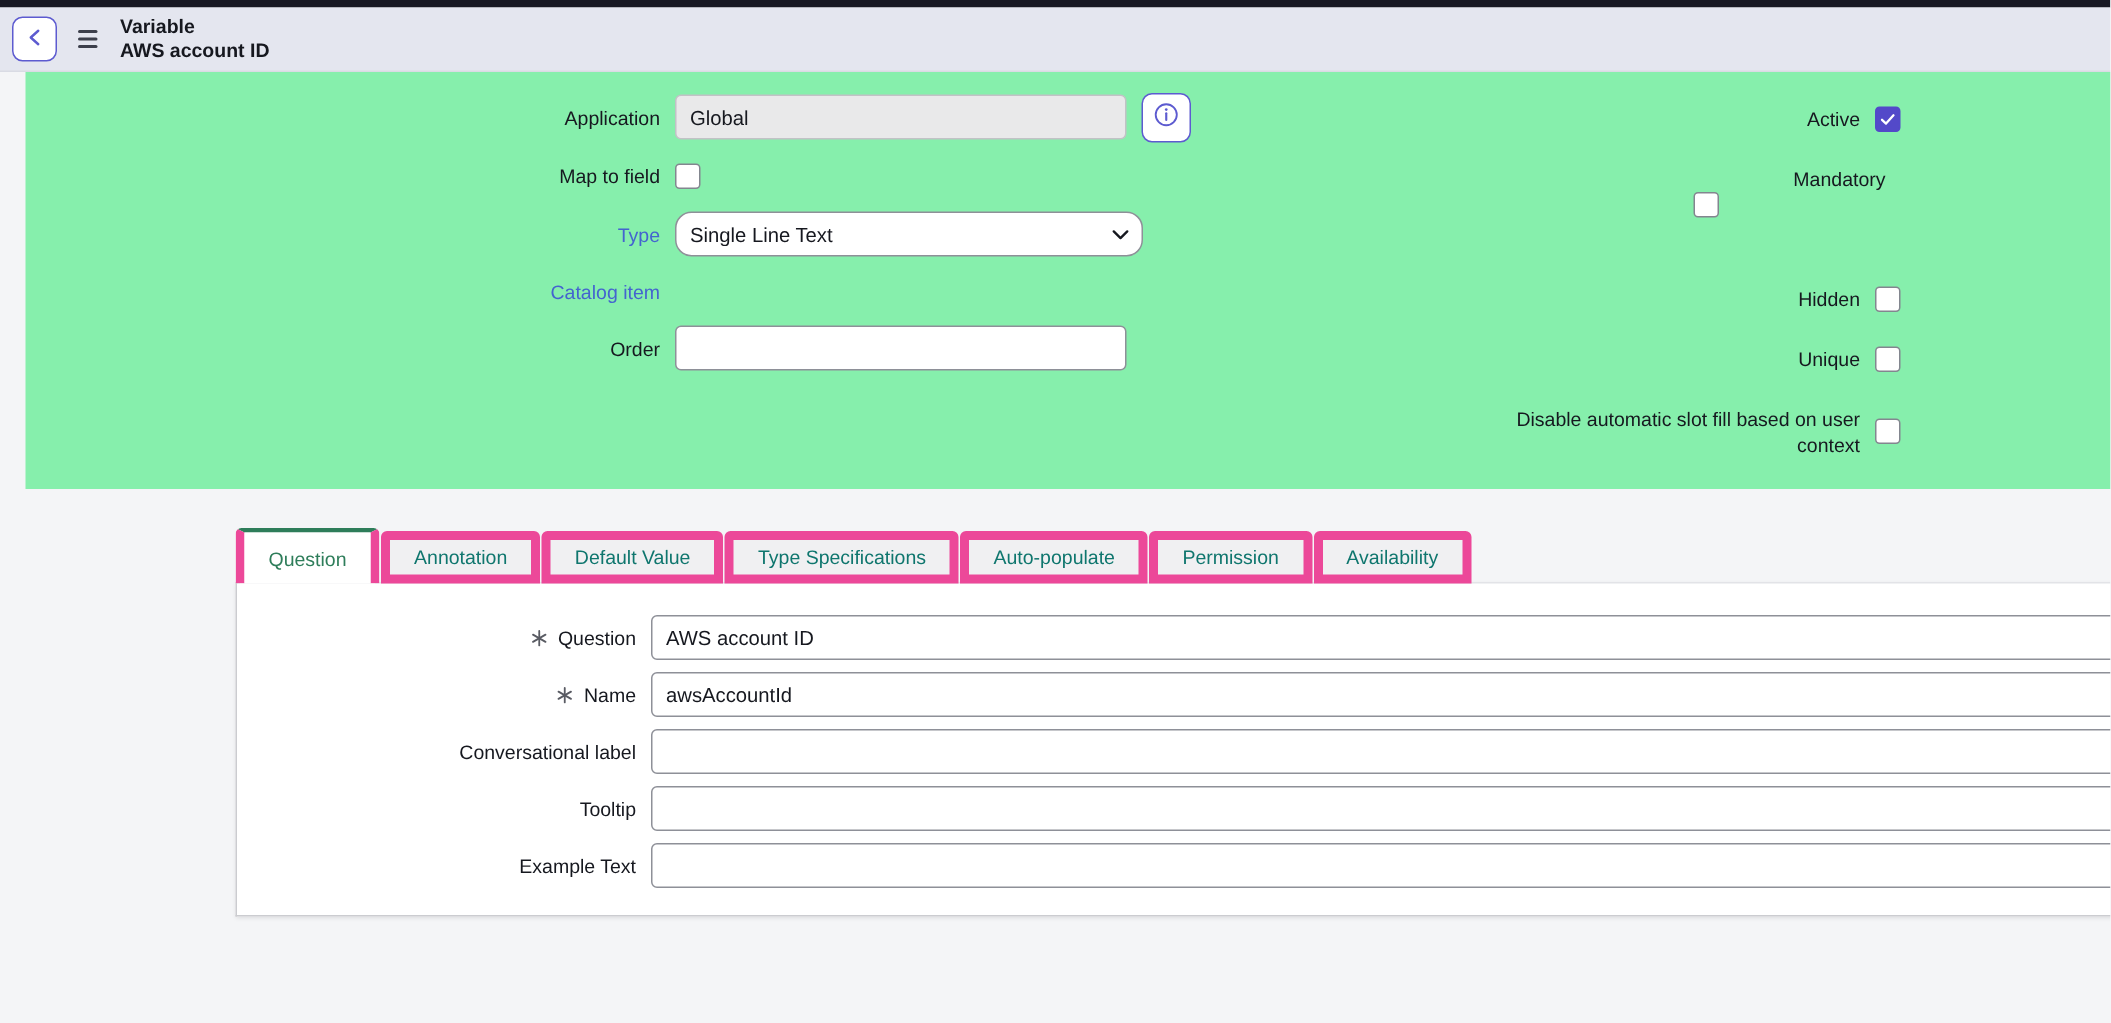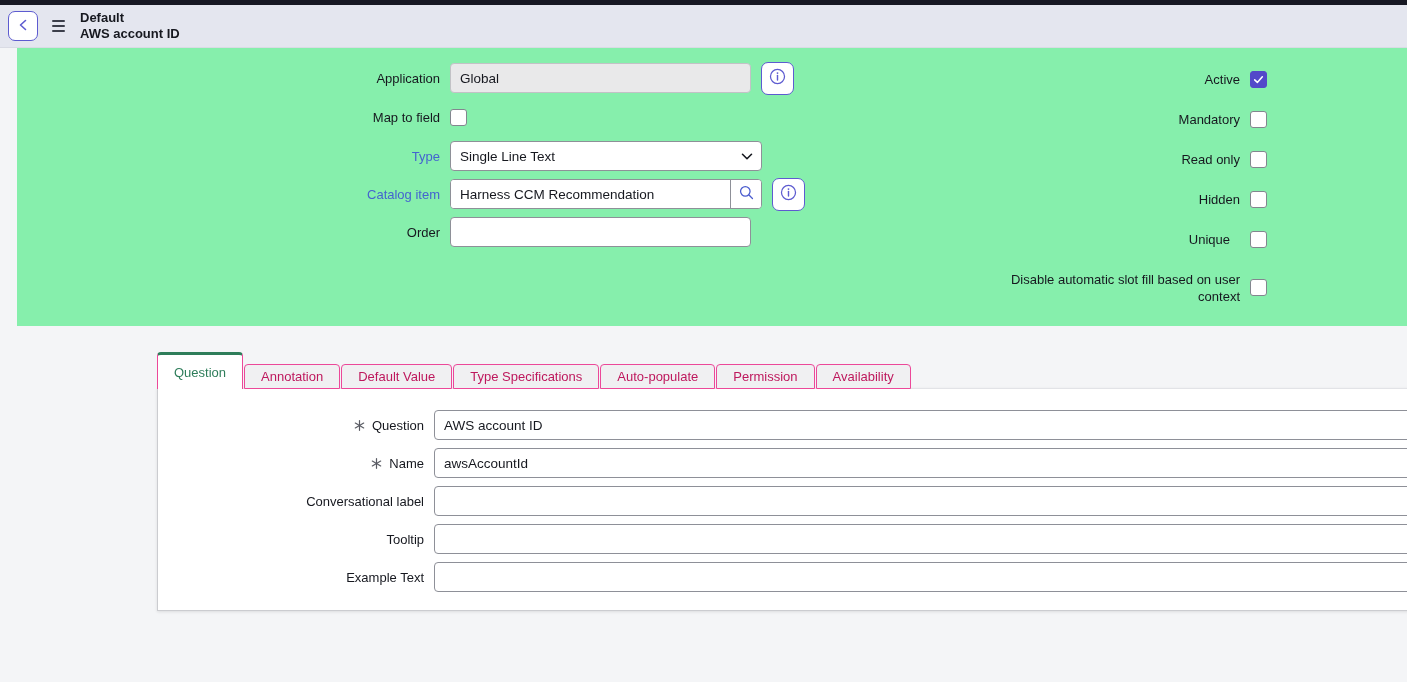--- a/index.html
+++ b/index.html
@@ -43,21 +43,21 @@
   .link { color:#4464cf; cursor:pointer; }
 
   input.txt, select.sel {
     height:30px; width:301px; border:1px solid #8e9098; border-radius:4px;
     padding:0 9px; font-family:"Liberation Sans", sans-serif; font-size:13.5px;
     color:#16181f; background:#fff; outline:none;
   }
   input.readonly { background:#e9e9ea; border-color:#c2c2c6; }
 
   .sel-wrap { position:relative; width:312px; }
-  select.sel { appearance:none; -webkit-appearance:none; width:100%; padding-right:14px; }
+  select.sel { appearance:none; -webkit-appearance:none; width:100%; padding-right:14px;border-radius:11px; }
   .sel-wrap .chev { position:absolute; right:9px; top:50%; transform:translateY(-50%); pointer-events:none; }
 
   .ref-wrap {
     display:flex; width:312px; height:30px; border:1px solid #8e9098;
     border-radius:4px; background:#fff; overflow:hidden;
   }
   .ref-wrap input {
     flex:1; border:none; outline:none; padding:0 9px;
     font-family:"Liberation Sans", sans-serif; font-size:13.5px; color:#16181f;
   }
@@ -68,38 +68,38 @@
 
   .info-btn {
     margin-left:10px; width:33px; height:33px; background:#fff;
     border:1px solid #5d5bd0; border-radius:7px; display:flex;
     align-items:center; justify-content:center; cursor:pointer;
   }
 
   
   .rrow { position:absolute; right:157px; display:flex; align-items:center; }
   .rrow .r-lbl { width:250px; text-align:right; margin-right:10px; line-height:17px; padding-top:1px; }
-  .rrow-0 { top:22px; }  .rrow-1 { top:62px; }  .rrow-2 { top:102px; }
-  .rrow-3 { top:142px; } .rrow-4 { top:182px;gap:10px; } .rrow-5 { top:222px; }
+  .rrow-0 { top:22px; }  .rrow-1 { top:62px;flex-direction:column; }  .rrow-2 { top:102px; }
+  .rrow-3 { top:142px; } .rrow-4 { top:182px; } .rrow-5 { top:222px; }
 
   .cb {
     width:17px; height:17px; border:1px solid #83868f; border-radius:3px;
     background:#fff; cursor:pointer; flex:0 0 auto; display:flex;
     align-items:center; justify-content:center;
   }
   .cb svg { display:none; }
   .cb.checked { background:#5349c9; border-color:#5349c9; }
   .cb.checked svg { display:block; }
 
   
   .tabstrip { position:absolute; top:352px; left:157px; display:flex; align-items:flex-end; height:37px; z-index:3; }
   .tab {
-    height:25px; background:#f0f0f2; border:1px solid #ec4899;
+    height:35px; background:#f0f0f2; border:6px solid #ec4899;
     border-radius:4px 4px 0 0; padding:0 16px; display:flex; align-items:center;
-    font-size:13px; color:#be185d; cursor:pointer; margin-right:1px;
+    font-size:13px; color:#0f766e; cursor:pointer; margin-right:1px;
   }
   .tab.active {
     height:37px; background:#fff; color:#2e7d5a;
     border-top:3px solid #2e7d5a; border-bottom:none;
   }
 
   
   .panel {
     position:absolute; top:388px; left:157px; width:1420px; height:223px;
     background:#fff; border:1px solid #cbccd0; border-top-color:#e2e3e7;
@@ -127,21 +127,21 @@
             <polyline points="7.5,1.5 2.5,6 7.5,10.5" fill="none" stroke="#5d5bd0" stroke-width="1.6" stroke-linecap="round" stroke-linejoin="round"></polyline>
           </svg>
       </span>
     </div>
     <div class="hamburger">
         <i></i>
         <i></i>
         <i></i>
       </div>
     <div class="titles">
-      <div class="t">Default</div>
+      <div class="t">Variable</div>
       <div class="t">AWS account ID</div>
     </div>
   </div>
 
   <div class="form-area">
 
     <div class="lrow lrow-app">
       <div class="l-lbl">Application</div>
       <div class="l-ctrl">
         <input class="txt readonly" readonly="" value="Global" style="">
@@ -177,67 +177,39 @@
             <svg width="12" height="8" viewBox="0 0 12 8">
                 <polyline points="1.5,1.8 6,6.2 10.5,1.8" fill="none" stroke="#16181f" stroke-width="1.6" stroke-linecap="round" stroke-linejoin="round"></polyline>
               </svg>
           </span>
         </div>
       </div>
     </div>
 
     <div class="lrow lrow-cat">
       <div class="l-lbl"><span class="link">Catalog item</span></div>
-      <div class="l-ctrl">
-        <div class="ref-wrap">
-          <input value="Harness CCM Recommendation" style="">
-          <div class="ref-search">
-            <span>
-              <svg width="17" height="17" viewBox="0 0 20 20">
-                  <circle cx="8.6" cy="8.6" r="5.6" fill="none" stroke="#4a5cce" stroke-width="1.5"></circle>
-                  <line x1="12.9" y1="12.9" x2="17" y2="17" stroke="#4a5cce" stroke-width="1.5" stroke-linecap="round"></line>
-                </svg>
-            </span>
-          </div>
-        </div>
-        <div class="info-btn">
-          <span>
-            <svg width="19" height="19" viewBox="0 0 20 20">
-                <circle cx="10" cy="10" r="7.4" fill="none" stroke="#5d5bd0" stroke-width="1.3"></circle>
-                <line x1="10" y1="9" x2="10" y2="13.6" stroke="#5d5bd0" stroke-width="1.5" stroke-linecap="round"></line>
-                <circle cx="10" cy="6.4" r="0.95" fill="#5d5bd0"></circle>
-              </svg>
-          </span>
-        </div>
-      </div>
     </div>
 
     <div class="lrow lrow-ord">
       <div class="l-lbl">Order</div>
       <div class="l-ctrl">
         <input class="txt" value="" style="">
       </div>
     </div>
 
     <div class="rrow rrow-0">
       <div class="r-lbl">Active</div>
       <div class="cb checked" role="checkbox">
         <svg width="13" height="13" viewBox="0 0 17 17">
             <polyline points="3.5,9 7,12.3 13.5,5" fill="none" stroke="#fff" stroke-width="2" stroke-linecap="round" stroke-linejoin="round"></polyline>
           </svg>
       </div>
     </div>
     <div class="rrow rrow-1">
       <div class="r-lbl">Mandatory</div>
-      <div class="cb" role="checkbox">
-        
-      </div>
-    </div>
-    <div class="rrow rrow-2">
-      <div class="r-lbl">Read only</div>
       <div class="cb" role="checkbox">
         
       </div>
     </div>
     <div class="rrow rrow-3">
       <div class="r-lbl">Hidden</div>
       <div class="cb" role="checkbox">
         
       </div>
     </div>

